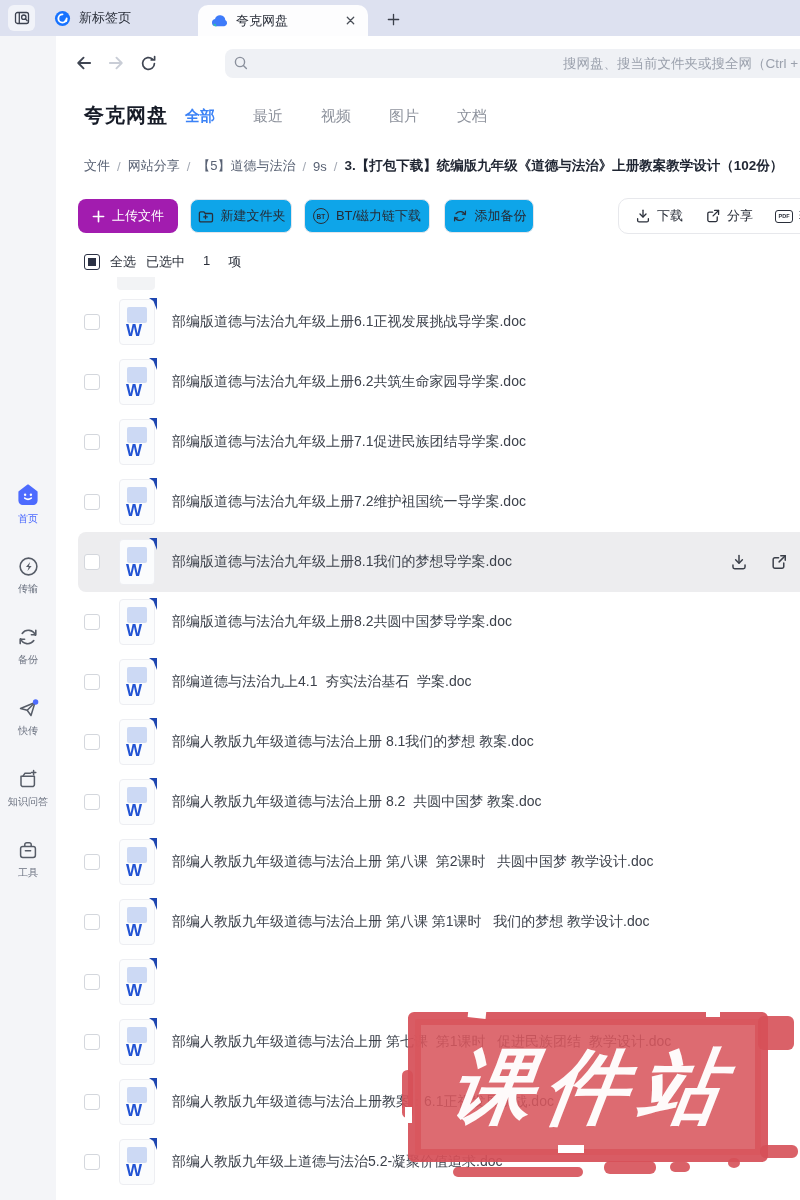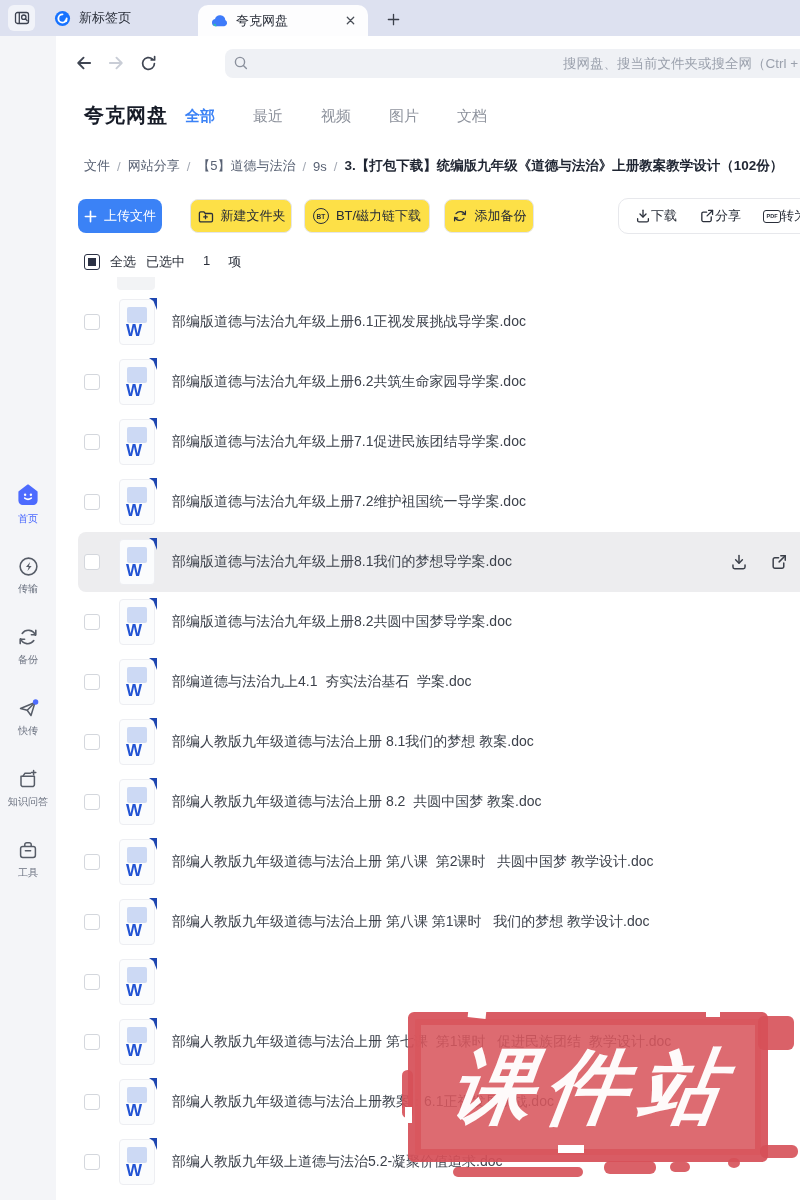--- a/index.html
+++ b/index.html
@@ -39,28 +39,28 @@
   .nav-tab.active{color:#3b82f6;font-weight:bold;}
 
   
   .breadcrumb{position:absolute;left:84px;top:157px;width:716px;font-size:13px;color:#596274;
     white-space:nowrap;overflow:hidden;display:flex;align-items:center;gap:7px;}
   .bc-sep{color:#a3a9b4;}
   .bc-current{color:#1f2532;font-weight:bold;font-size:13.5px;}
 
   
   .btn{position:absolute;top:199px;height:34px;border-radius:8px;display:flex;align-items:center;
-    justify-content:center;gap:7px;font-size:13px;color:#262b36;background:#fde047;border:1px solid #e4e5ea;}
-  .btn-upload{left:78px;width:84px;background:#3b82f6;border:none;color:#fff;}
+    justify-content:center;gap:7px;font-size:13px;color:#262b36;background:#0ea5e9;border:1px solid #e4e5ea;}
+  .btn-upload{left:78px;width:100px;background:#a21caf;border:none;color:#fff;}
   .btn-newfolder{left:190px;width:102px;}
   .btn-bt{left:304px;width:126px;}
   .btn-backup{left:444px;width:90px;}
   .right-group{position:absolute;left:618px;top:198px;width:192px;height:36px;background:#fff;
     border:1px solid #e7e8ec;border-radius:10px;display:flex;align-items:center;gap:22px;padding:0 16px;}
-  .rg-item{display:flex;align-items:center;gap:0;font-size:13px;color:#262b36;white-space:nowrap;}
+  .rg-item{display:flex;align-items:center;gap:6px;font-size:13px;color:#262b36;white-space:nowrap;}
   .bt-badge{width:16px;height:16px;border:1.3px solid #2a2f3a;border-radius:50%;display:flex;
     align-items:center;justify-content:center;font-size:6.5px;font-weight:bold;color:#2a2f3a;}
   .pdf-badge{width:18px;height:13px;border:1.2px solid #2a2f3a;border-radius:3px;display:flex;
     align-items:center;justify-content:center;font-size:5.5px;font-weight:bold;color:#2a2f3a;}
 
   
   .select-bar{position:absolute;left:84px;top:253px;display:flex;align-items:center;gap:10px;font-size:13px;color:#2a2f3a;}
   .cb{width:16px;height:16px;border:1.5px solid #d4d7dd;border-radius:3px;background:#fff;flex:0 0 16px;
     display:flex;align-items:center;justify-content:center;}
   .cb.master{border-color:#2b3144;}

